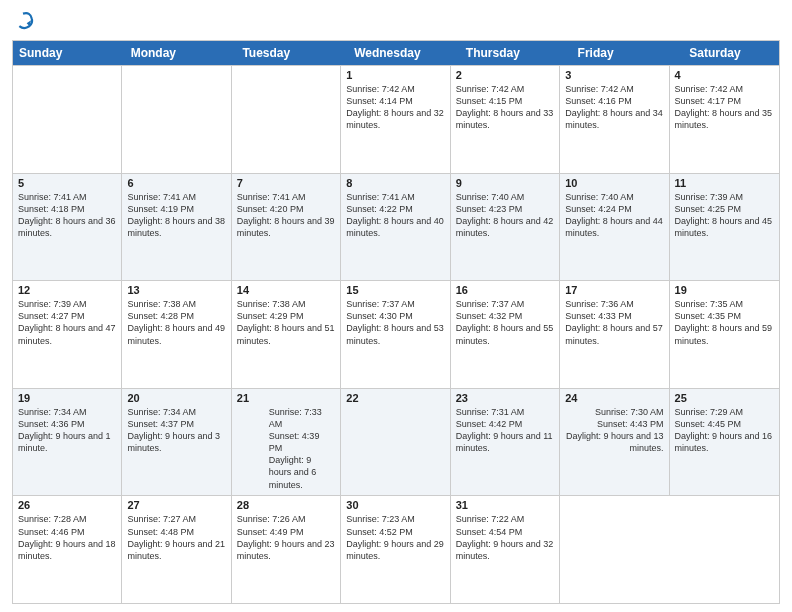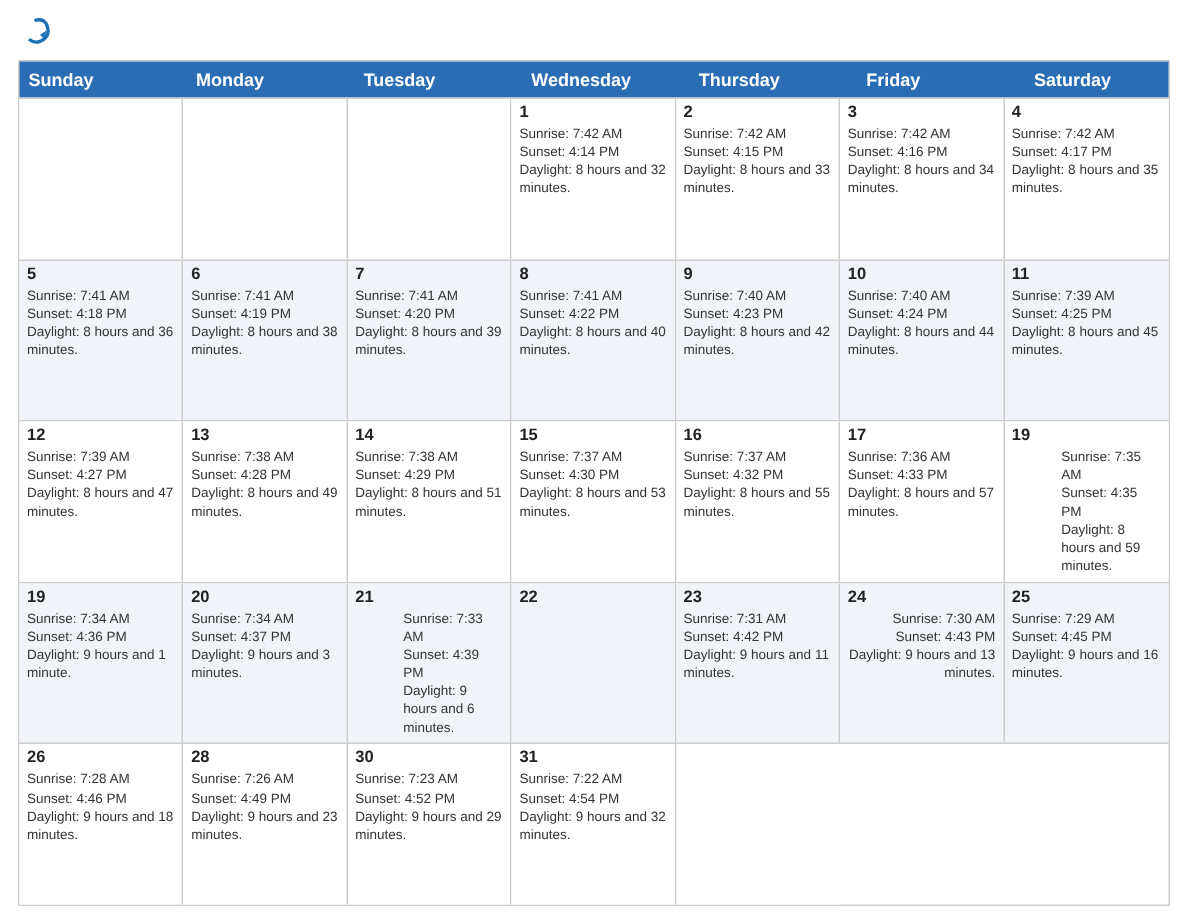--- a/index.html
+++ b/index.html
@@ -254,21 +254,21 @@
 Daylight: 8 hours and 55 minutes.</div>
           </div>
           <div class="cal-cell">
             <div class="day-num">17</div>
             <div class="cell-text" style="white-space: pre-line;">Sunrise: 7:36 AM
 Sunset: 4:33 PM
 Daylight: 8 hours and 57 minutes.</div>
           </div>
           <div class="cal-cell">
             <div class="day-num">19</div>
-            <div class="cell-text" style="white-space: pre-line; margin-left: 33px;">Sunrise: 7:35 AM
+            <div class="cell-text" style="white-space: pre-line;">Sunrise: 7:35 AM
 Sunset: 4:35 PM
 Daylight: 8 hours and 59 minutes.</div>
           </div>
         </div>
         <div class="cal-row">
           <div class="cal-cell alt-bg">
             <div class="day-num">19</div>
             <div class="cell-text" style="white-space: pre-line;">Sunrise: 7:34 AM
 Sunset: 4:36 PM
 Daylight: 9 hours and 1 minute.</div>
@@ -306,20 +306,26 @@
 Sunset: 4:45 PM
 Daylight: 9 hours and 16 minutes.</div>
           </div>
         </div>
         <div class="cal-row">
           <div class="cal-cell">
             <div class="day-num">26</div>
             <div class="cell-text" style="white-space: pre-line;">Sunrise: 7:28 AM
 Sunset: 4:46 PM
 Daylight: 9 hours and 18 minutes.</div>
+          </div>
+          <div class="cal-cell">
+            <div class="day-num">27</div>
+            <div class="cell-text" style="white-space: pre-line;">Sunrise: 7:27 AM
+Sunset: 4:48 PM
+Daylight: 9 hours and 21 minutes.</div>
           </div>
           <div class="cal-cell">
             <div class="day-num">28</div>
             <div class="cell-text" style="white-space: pre-line;">Sunrise: 7:26 AM
 Sunset: 4:49 PM
 Daylight: 9 hours and 23 minutes.</div>
           </div>
           <div class="cal-cell">
             <div class="day-num">30</div>
             <div class="cell-text" style="white-space: pre-line;">Sunrise: 7:23 AM

